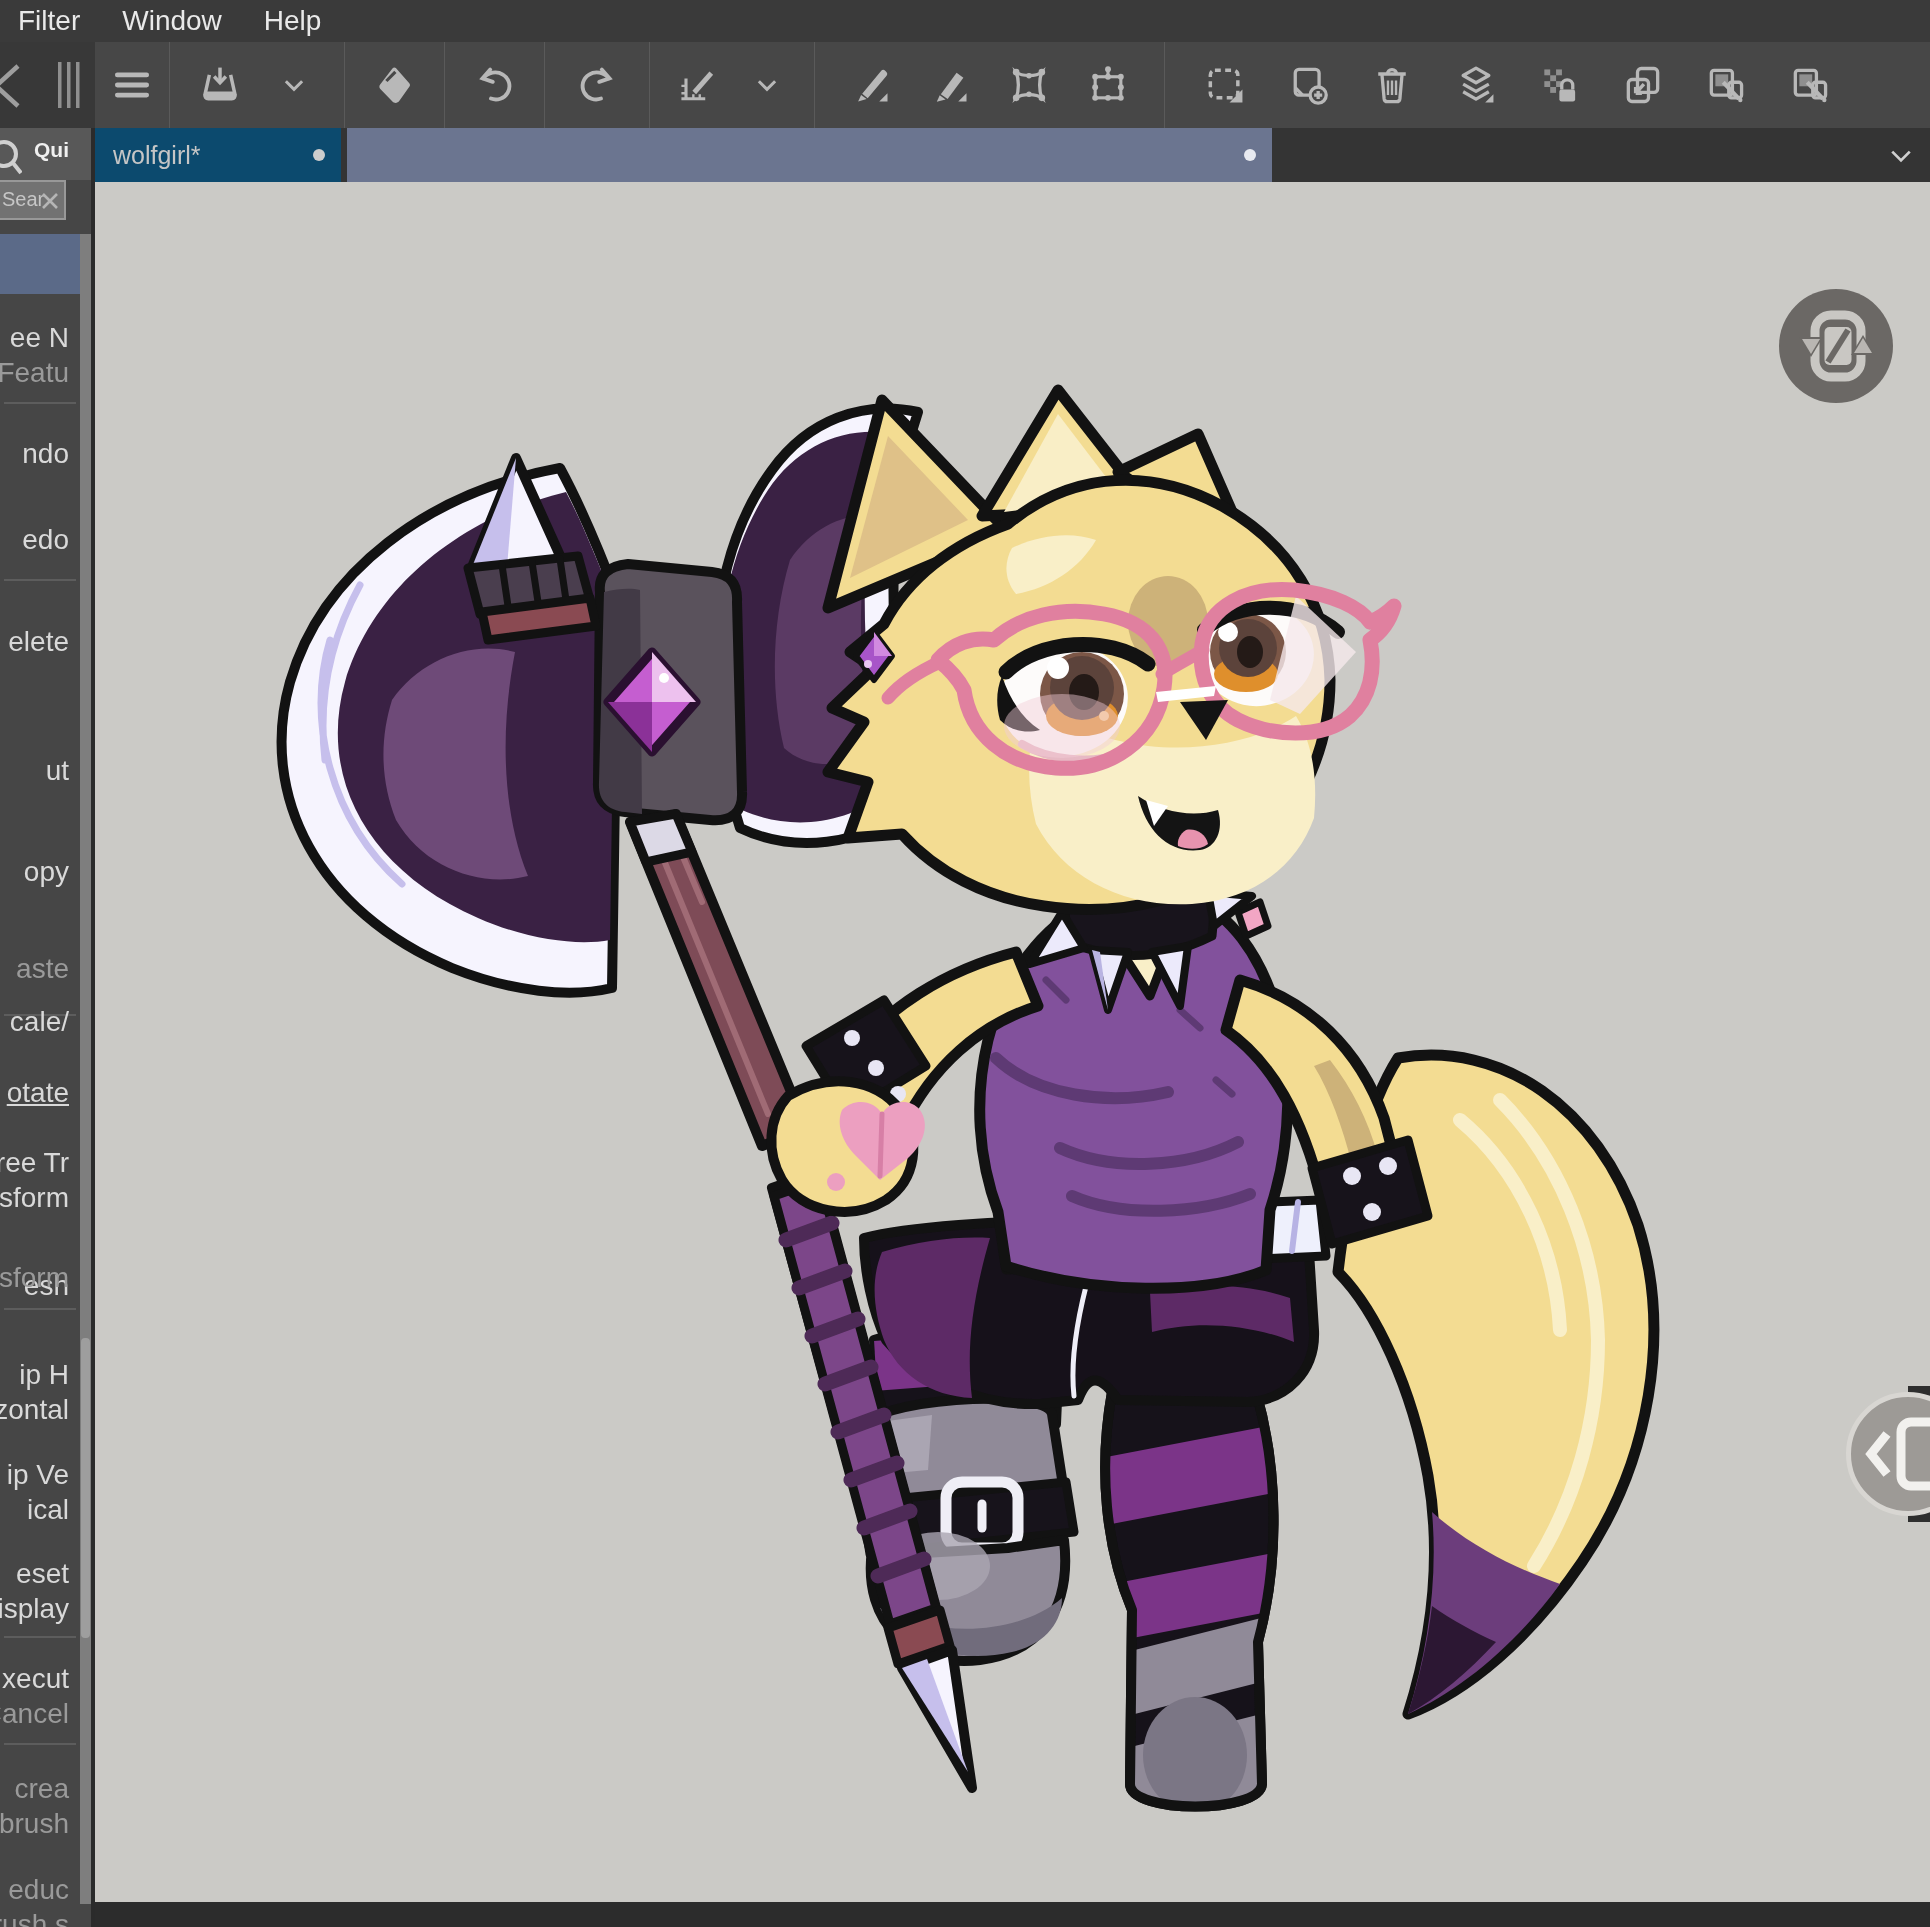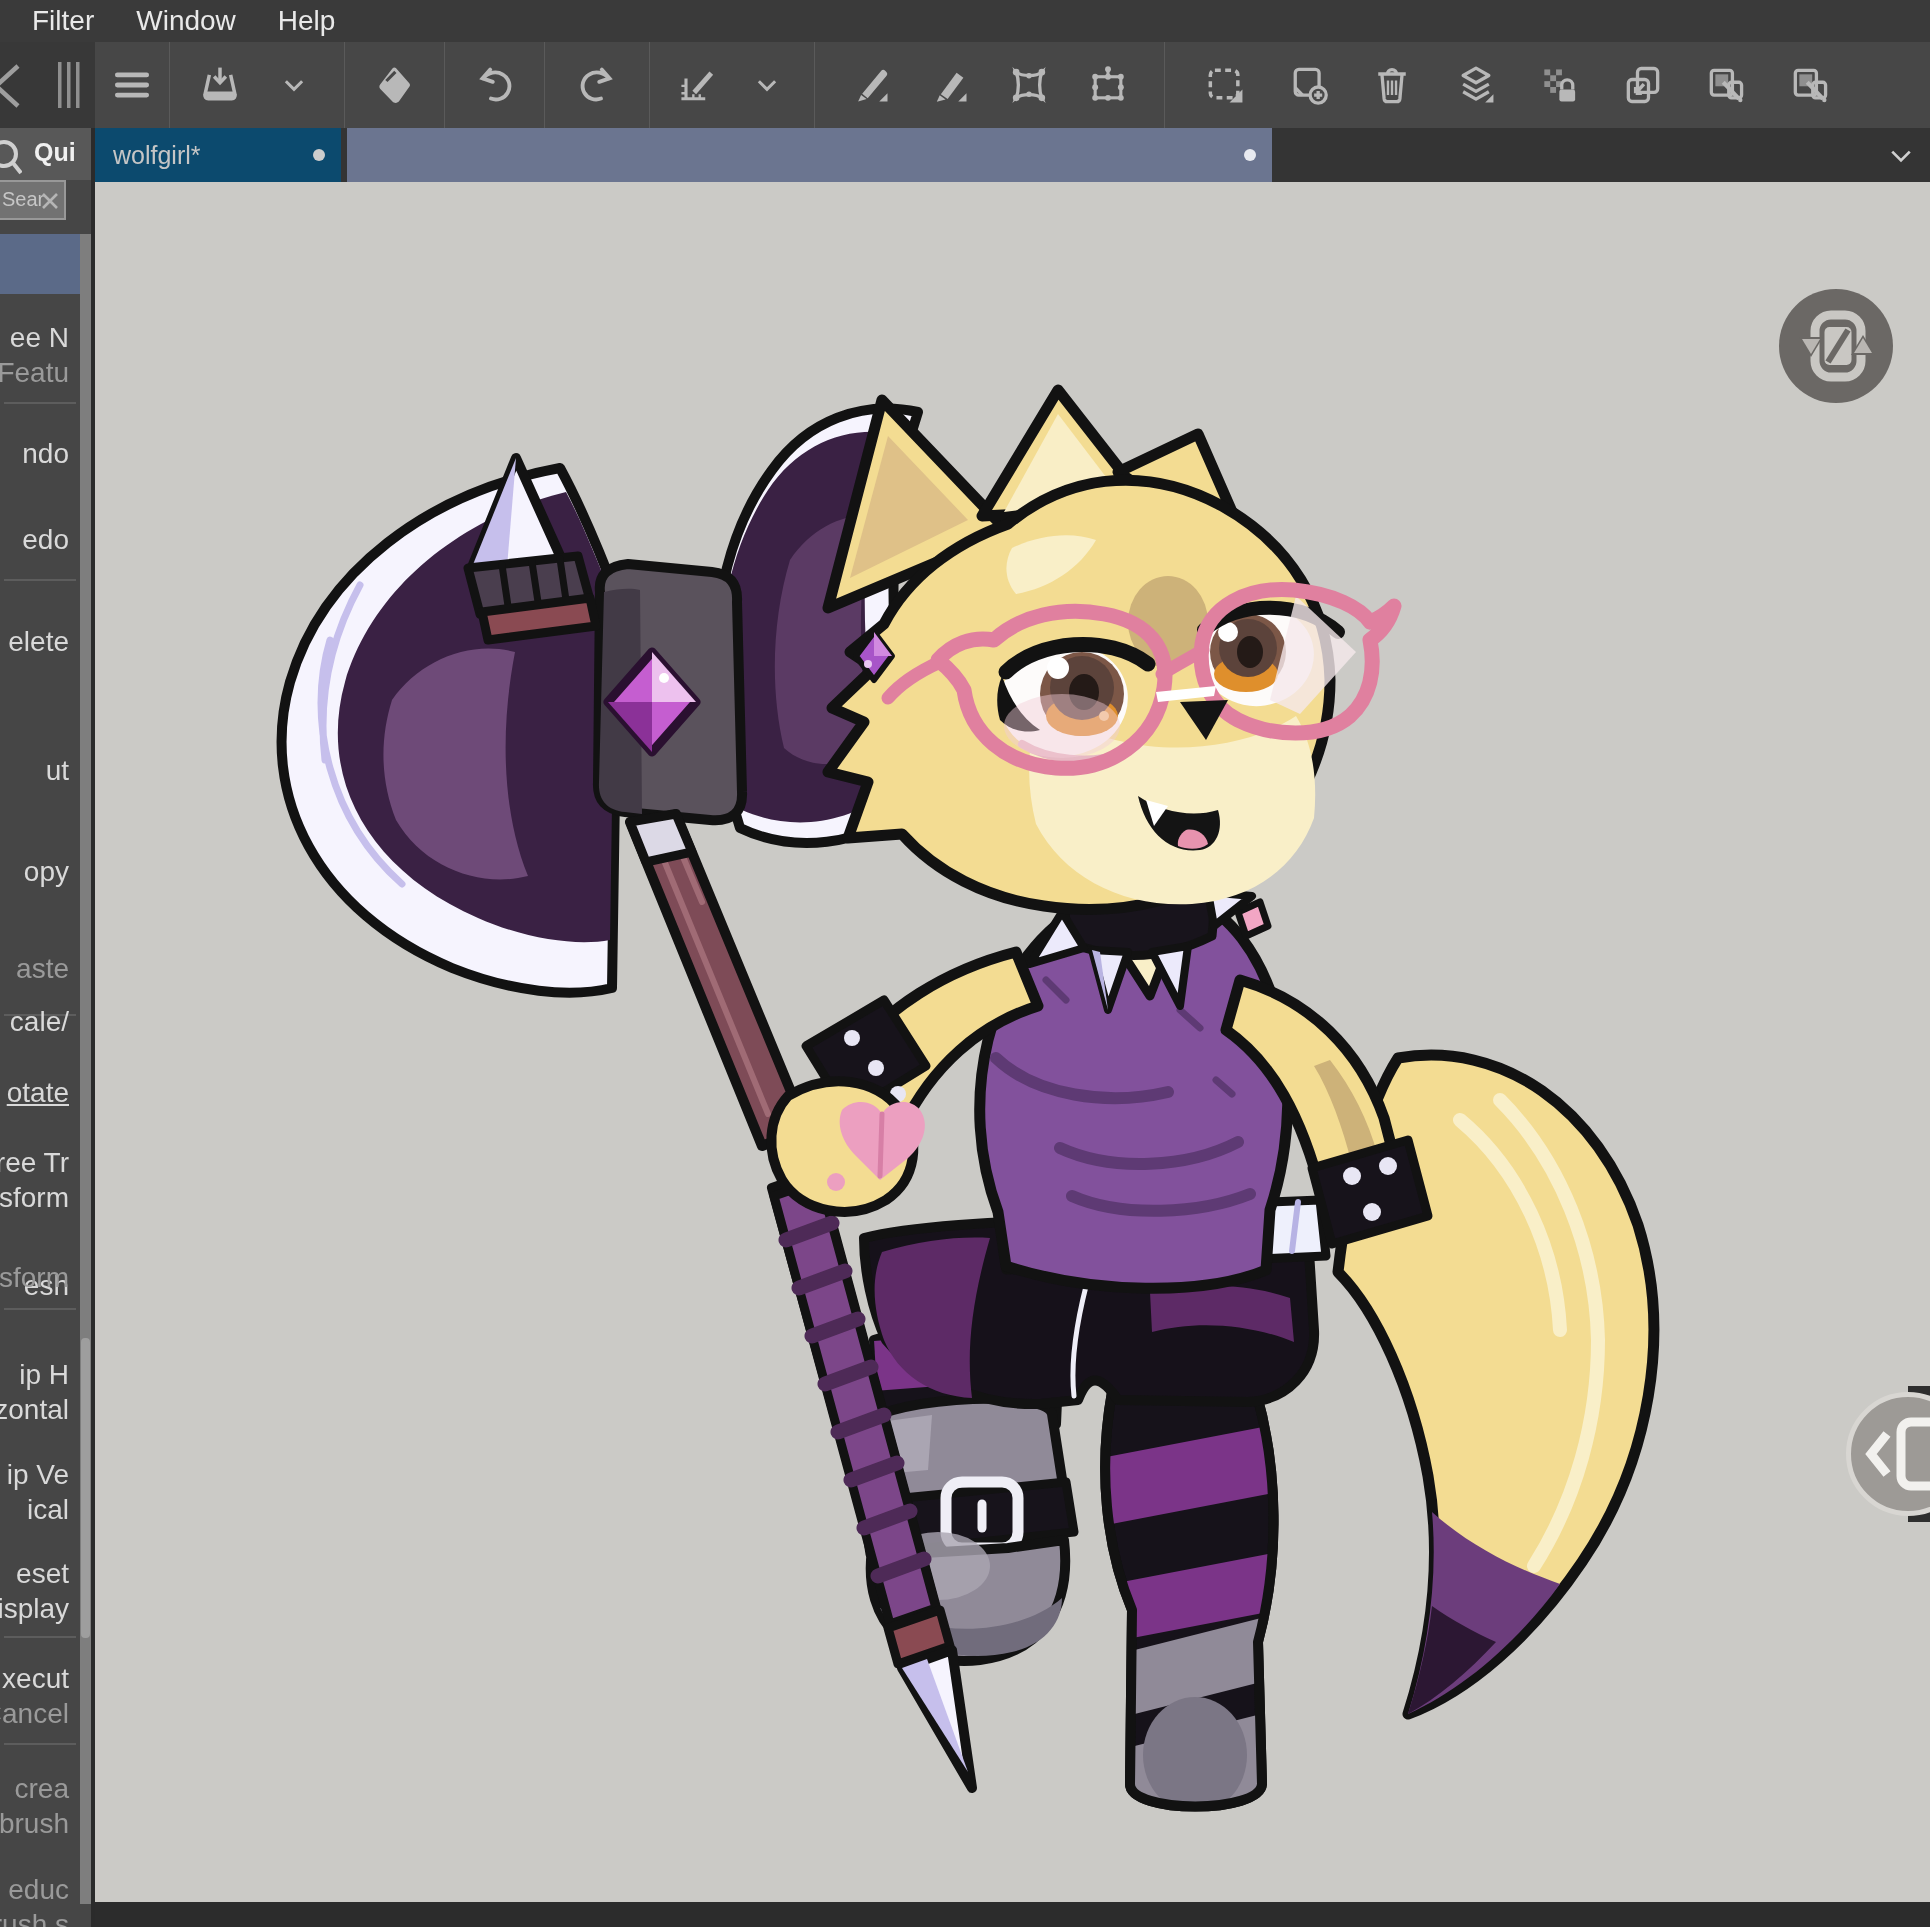--- a/index.html
+++ b/index.html
@@ -1,20 +1,20 @@
 <!DOCTYPE html>
 <html><head>
 <meta charset="utf-8">
 <style>
   html,body{margin:0;padding:0;background:#222;}
   .app{position:relative;width:1930px;height:1927px;overflow:hidden;
        font-family:"Liberation Sans",sans-serif;background:#cbcac6;}
   
   .menubar{position:absolute;left:0;top:0;width:1930px;height:42px;background:#3a3a3a;
-           display:flex;align-items:center;gap:42px;padding-left:32px;box-sizing:border-box;}
+           display:flex;align-items:center;gap:42px;padding-left:18px;box-sizing:border-box;}
   .menubar span{font-size:28px;color:#e9e9e9;font-weight:500;}
   
   .topleft{position:absolute;left:0;top:42px;width:95px;height:86px;background:#383838;}
   .toolbar{position:absolute;left:95px;top:42px;width:1835px;height:86px;background:#474747;}
   .tgroup{position:absolute;top:0;height:100%;display:flex;align-items:center;
           justify-content:space-evenly;border-right:1px solid #5a5a5a;box-sizing:border-box;}
   .tgroup.last{border-right:none;}
   .tbtn{width:46px;height:46px;background:none;border:none;padding:0;display:flex;
         align-items:center;justify-content:center;}
   .tbtn svg{width:44px;height:44px;}
@@ -26,21 +26,21 @@
   .tab1 .tlabel{font-size:25px;color:#c6c6c6;margin-left:18px;}
   .tab2{left:252px;width:925px;background:#6b7590;}
   .tab2 .tlabel{font-size:25px;font-weight:bold;color:#ffffff;margin-left:22px;white-space:nowrap;}
   .dot{width:12px;height:12px;border-radius:50%;margin-left:auto;margin-right:16px;flex:0 0 auto;}
   .tab1 .dot{background:#cdcdcd;}
   .tab2 .dot{background:#e8eaf0;}
   .tab-chevron{position:absolute;right:14px;top:13px;width:30px;height:30px;}
   
   .sidebar{position:absolute;left:0;top:128px;width:95px;height:1799px;overflow:hidden;background:#464646;}
   .sb-header{position:absolute;left:0;top:0;width:95px;height:52px;background:#585858;}
-  .sb-title{position:absolute;left:34px;top:10px;font-size:25px;font-weight:bold;color:#f0f0f0;}
+  .sb-title{position:absolute;left:34px;top:10px;font-size:21px;font-weight:bold;color:#f0f0f0;}
   .sb-search{position:absolute;left:-8px;top:52px;width:74px;height:40px;background:#727272;
              border:2px solid #989898;box-sizing:border-box;}
   .sb-search .stext{position:absolute;left:8px;top:6px;font-size:20px;color:#c6c6c6;}
   .sb-sel{position:absolute;left:0;top:106px;width:81px;height:60px;background:#5b6a88;}
   .sb-line{position:absolute;right:26px;font-size:28px;color:#d9d9d9;white-space:nowrap;line-height:32px;}
   .sb-line.muted{color:#9a9a9a;}
   .sb-div{position:absolute;left:4px;width:72px;height:2px;background:#5d5d5d;}
   .sb-track{position:absolute;left:80px;top:106px;width:11px;height:1670px;background:#7e7e7e;}
   .sb-thumb{position:absolute;left:81px;top:1210px;width:9px;height:300px;background:#9e9e9e;border-radius:4px;}
   .sb-edge{position:absolute;left:91px;top:0;width:4px;height:1799px;background:#2b2b2b;}

